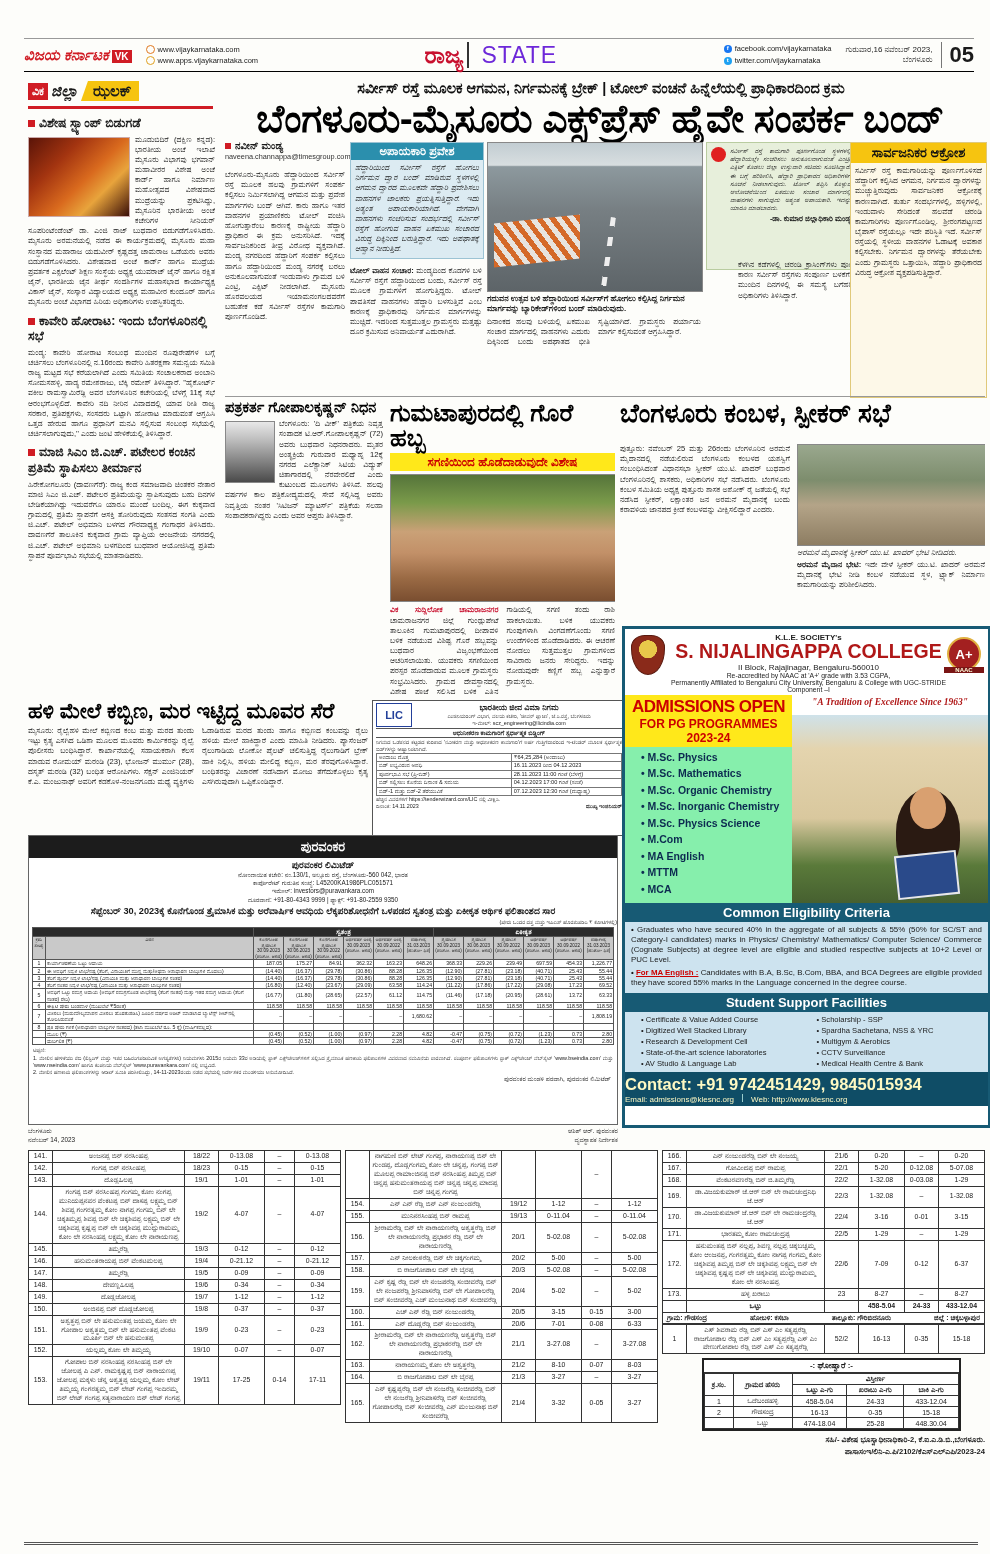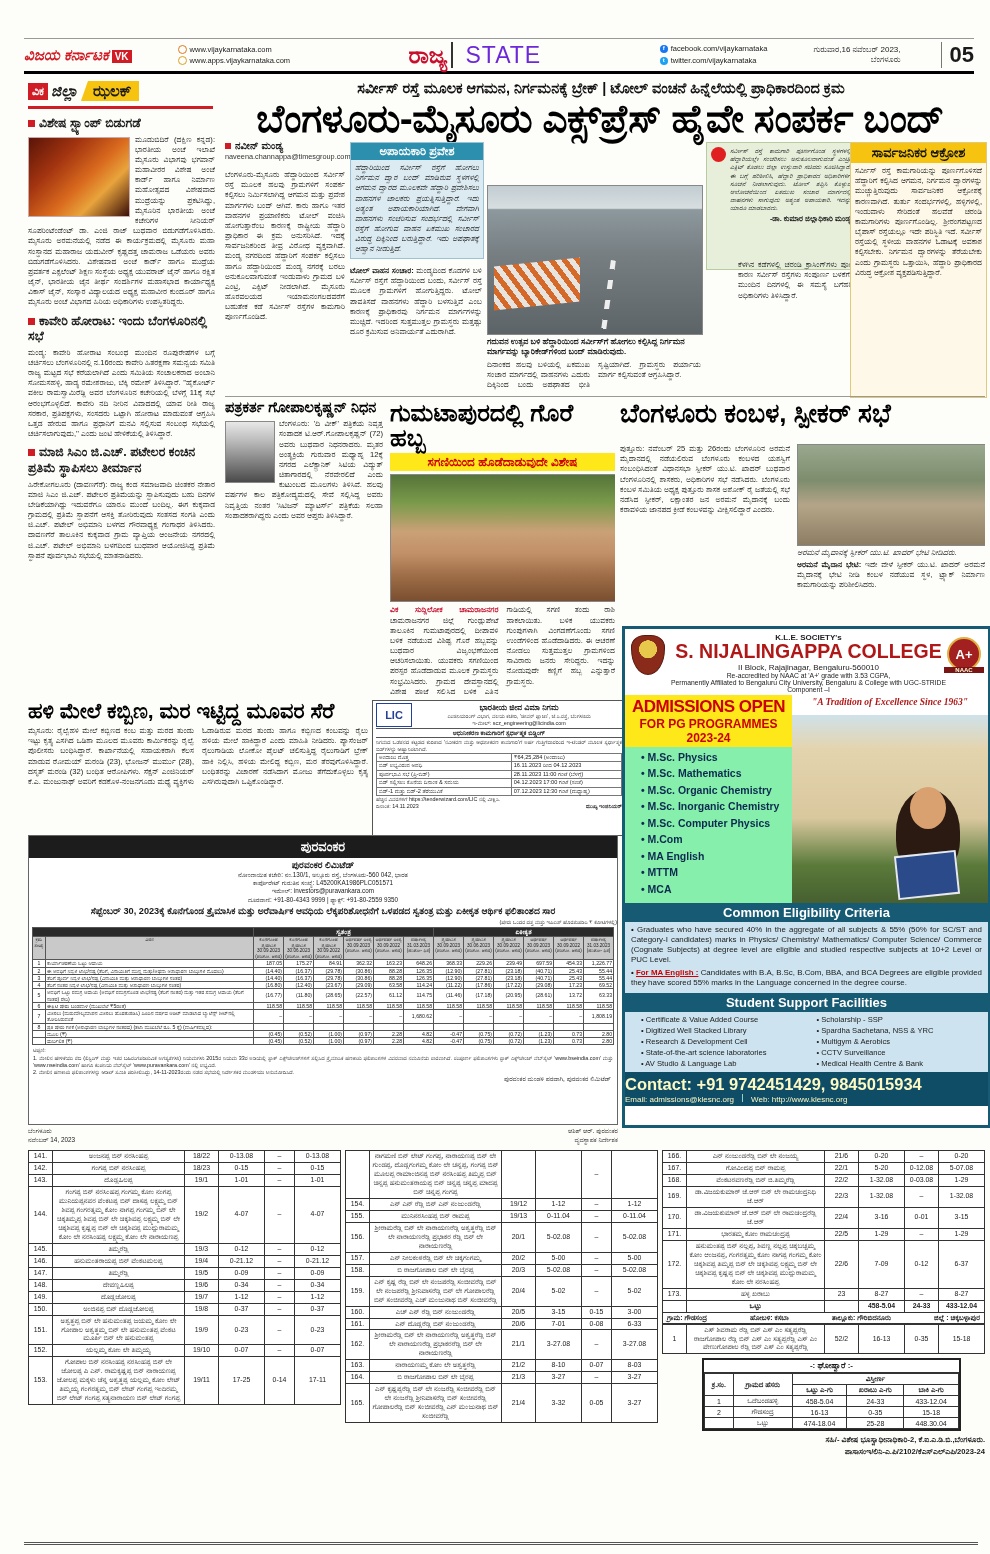--- a/index.html
+++ b/index.html
@@ -4,21 +4,21 @@
 <style>
   html,body{margin:0;padding:0;background:#e9e9e6;}
   #page{width:990px;height:1554px;position:relative;background:#fdfdfa;font-family:"Liberation Sans",sans-serif;color:#1a1a1a;overflow:hidden;margin:0 auto;}
   .abs{position:absolute;}
   .jt{text-align:justify;}
   .small{font-size:7.6px;line-height:1.34;}
   .tiny{font-size:6.3px;line-height:1.3;}
   .micro{font-size:5.4px;line-height:1.25;}
 
   
-  #mast{left:24px;right:16px;top:38px;height:32px;border-top:1px solid #999;border-bottom:3px solid #000000;display:flex;align-items:center;gap:32px;}
+  #mast{left:24px;right:16px;top:38px;height:32px;border-top:1px solid #999;border-bottom:1px solid #000000;display:flex;align-items:center;}
   .mast-logo{color:#d01c24;font-weight:bold;font-style:italic;font-size:15px;white-space:nowrap;}
   .vkbox{display:inline-block;background:#d01c24;color:#fff;font-style:normal;font-size:10px;font-weight:bold;padding:1px 3px;margin-left:3px;}
   .urls{margin-left:14px;font-size:7.5px;line-height:1.5;color:#222;}
   .urlrow{display:flex;align-items:center;gap:3px;}
   .globe{width:7px;height:7px;border-radius:50%;border:1.5px solid #e07820;display:inline-block;}
   .globe.y{border-color:#e0a020;}
   .mast-center{flex:1;text-align:center;font-size:23px;white-space:nowrap;}
   .raj{color:#c8102e;font-weight:bold;}
   .state{color:#6d28d9;letter-spacing:1px;border-left:2px solid #333;padding-left:12px;margin-left:4px;font-weight:500;}
   .social{font-size:7.5px;line-height:1.6;margin-right:14px;}
@@ -224,21 +224,21 @@
     <div class="abs small jt" style="left:0;top:30px;width:120px;height:228px;overflow:hidden;">ಬೆಂಗಳೂರು-ಮೈಸೂರು ಹೆದ್ದಾರಿಯಿಂದ ಸರ್ವೀಸ್ ರಸ್ತೆ ಮೂಲಕ ಹಲವು ಗ್ರಾಮಗಳಿಗೆ ಸಂಪರ್ಕ ಕಲ್ಪಿಸಲು ನಿರ್ಮಿಸಲಾಗಿದ್ದ ಆಗಮನ ಮತ್ತು ಪ್ರವೇಶ ಮಾರ್ಗಗಳು ಬಂದ್ ಆಗಿವೆ. ಕಾರು ಹಾಗೂ ಇತರ ವಾಹನಗಳ ಪ್ರಯಾಣಿಕರು ಟೋಲ್ ವಂಚಿಸಿ ಹೋಗುತ್ತಾರೆಂಬ ಕಾರಣಕ್ಕೆ ರಾಷ್ಟ್ರೀಯ ಹೆದ್ದಾರಿ ಪ್ರಾಧಿಕಾರ ಈ ಕ್ರಮ ಅನುಸರಿಸಿದೆ. ಇದಕ್ಕೆ ಸಾರ್ವಜನಿಕರಿಂದ ತೀವ್ರ ವಿರೋಧ ವ್ಯಕ್ತವಾಗಿದೆ. ಮಂಡ್ಯ ನಗರದಿಂದ ಹೆದ್ದಾರಿಗೆ ಸಂಪರ್ಕ ಕಲ್ಪಿಸಲು ಹಾಗೂ ಹೆದ್ದಾರಿಯಿಂದ ಮಂಡ್ಯ ನಗರಕ್ಕೆ ಬರಲು ಅನುಕೂಲವಾಗುವಂತೆ ಇಂಡುವಾಳು ಗ್ರಾಮದ ಬಳಿ ಎಂಟ್ರಿ, ಎಕ್ಸಿಟ್ ನೀಡಲಾಗಿದೆ. ಮೈಸೂರು ಹೊರವಲಯದ ಇಯಾಮನಂಗಲದವರೆಗೆ ಬಹುತೇಕ ಕಡೆ ಸರ್ವೀಸ್ ರಸ್ತೆಗಳ ಕಾಮಗಾರಿ ಪೂರ್ಣಗೊಂಡಿದೆ.</div>
 
     <div class="abs bluebox" style="left:125px;top:2px;width:132px;">
       <div class="bhead">ಅಪಾಯಕಾರಿ ಪ್ರವೇಶ</div>
       <div class="bbody small jt">ಹೆದ್ದಾರಿಯಿಂದ ಸರ್ವೀಸ್ ರಸ್ತೆಗೆ ಹೋಗಲು ನಿರ್ಗಮನ ದ್ವಾರ ಬಂದ್ ಮಾಡಿರುವ ಸ್ಥಳಗಳಲ್ಲಿ ಆಗಮನ ದ್ವಾರದ ಮೂಲಕವೇ ಹೆದ್ದಾರಿ ಪ್ರವೇಶಿಸಲು ವಾಹನಗಳ ಚಾಲಕರು ಪ್ರಯತ್ನಿಸುತ್ತಿದ್ದಾರೆ. ಇದು ಅತ್ಯಂತ ಅಪಾಯಕಾರಿಯಾಗಿದೆ. ವೇಗವಾಗಿ ವಾಹನಗಳು ಸಂಚರಿಸುವ ಸಂದರ್ಭದಲ್ಲಿ ಸರ್ವೀಸ್ ರಸ್ತೆಗೆ ಹೋಗುವ ವಾಹನ ಏಕಮುಖ ಸಂಚಾರದ ವಿರುದ್ಧ ದಿಕ್ಕಿನಿಂದ ಬರುತ್ತಿದ್ದಾರೆ. ಇದು ಅಪಘಾತಕ್ಕೆ ಆಹ್ವಾನ ನೀಡುತ್ತಿದೆ.</div>
     </div>
     <div class="abs small jt" style="left:125px;top:126px;width:132px;height:132px;overflow:hidden;">
       <span class="subhead-inline">ಟೋಲ್ ವಾಹನ ಸಂಚಾರ:</span> <span>ಮಂಡ್ಯದಿಂದ ಕೊಡಗಳಿ ಬಳಿ ಸರ್ವೀಸ್ ರಸ್ತೆಗೆ ಹೆದ್ದಾರಿಯಿಂದ ಬಂದು, ಸರ್ವೀಸ್ ರಸ್ತೆ ಮೂಲಕ ಗ್ರಾಮಗಳಿಗೆ ಹೋಗುತ್ತಿದ್ದರು. ಟೋಲ್ ಪಾವತಿಸದೆ ವಾಹನಗಳು ಹೆದ್ದಾರಿ ಬಳಸುತ್ತಿವೆ ಎಂಬ ಕಾರಣಕ್ಕೆ ಪ್ರಾಧಿಕಾರವು ನಿರ್ಗಮನ ಮಾರ್ಗಗಳನ್ನು ಮುಚ್ಚಿದೆ. ಇದರಿಂದ ಸುತ್ತಮುತ್ತಲ ಗ್ರಾಮಸ್ಥರು ಮತ್ತಷ್ಟು ದೂರ ಕ್ರಮಿಸುವ ಅನಿವಾರ್ಯತೆ ಎದುರಾಗಿದೆ.</span>
     </div>
 
-    <div class="abs" style="left:262px;top:2px;width:214px;margin-top:43px;">
+    <div class="abs" style="left:262px;top:2px;width:214px;">
       <div class="photo-highway">
         <div class="barricade"></div>
         <div class="lane"></div>
       </div>
       <div class="caption">ಗದುವನ ಉತ್ಸವ ಬಳಿ ಹೆದ್ದಾರಿಯಿಂದ ಸರ್ವೀಸ್‌ಗೆ ಹೋಗಲು ಕಲ್ಪಿಸಿದ್ದ ನಿರ್ಗಮನ ಮಾರ್ಗವನ್ನು ಬ್ಯಾರಿಕೇಡ್‌ಗಳಿಂದ ಬಂದ್ ಮಾಡಿರುವುದು.</div>
       <div class="small jt twocol" style="margin-top:3px;height:42px;overflow:hidden;">ದಿನಾಂಕದ ಹಲವು ಬಳಿಯಲ್ಲಿ ಏಕಮುಖ ಸಂಚಾರ ಮಾರ್ಗದಲ್ಲಿ ವಾಹನಗಳು ಎದುರು ದಿಕ್ಕಿನಿಂದ ಬಂದು ಅಪಘಾತದ ಭೀತಿ ಸೃಷ್ಟಿಯಾಗಿದೆ. ಗ್ರಾಮಸ್ಥರು ಪರ್ಯಾಯ ಮಾರ್ಗ ಕಲ್ಪಿಸುವಂತೆ ಆಗ್ರಹಿಸಿದ್ದಾರೆ.</div>
     </div>
 
     <div class="abs quotebox" style="left:481px;top:2px;width:139px;height:118px;">
       <div class="qdot"></div>
@@ -563,21 +563,21 @@
         <div class="adm">
           <div class="a1">ADMISSIONS OPEN</div>
           <div class="a2">FOR PG PROGRAMMES</div>
           <div class="a3">2023-24</div>
         </div>
         <ul>
             <li>M.Sc. Physics</li>
             <li>M.Sc. Mathematics</li>
             <li>M.Sc. Organic Chemistry</li>
             <li>M.Sc. Inorganic Chemistry</li>
-            <li>M.Sc. Computer Physics</li>
+            <li>M.Sc. Physics Science</li>
             <li>M.Com</li>
             <li>MA English</li>
             <li>MTTM</li>
             <li>MCA</li>
           </ul>
       </div>
       <div class="cl-right">
         <div class="tagline">"A Tradition of Excellence Since 1963"</div>
         <div class="photo-college">
           <div class="girl-hair"></div>

